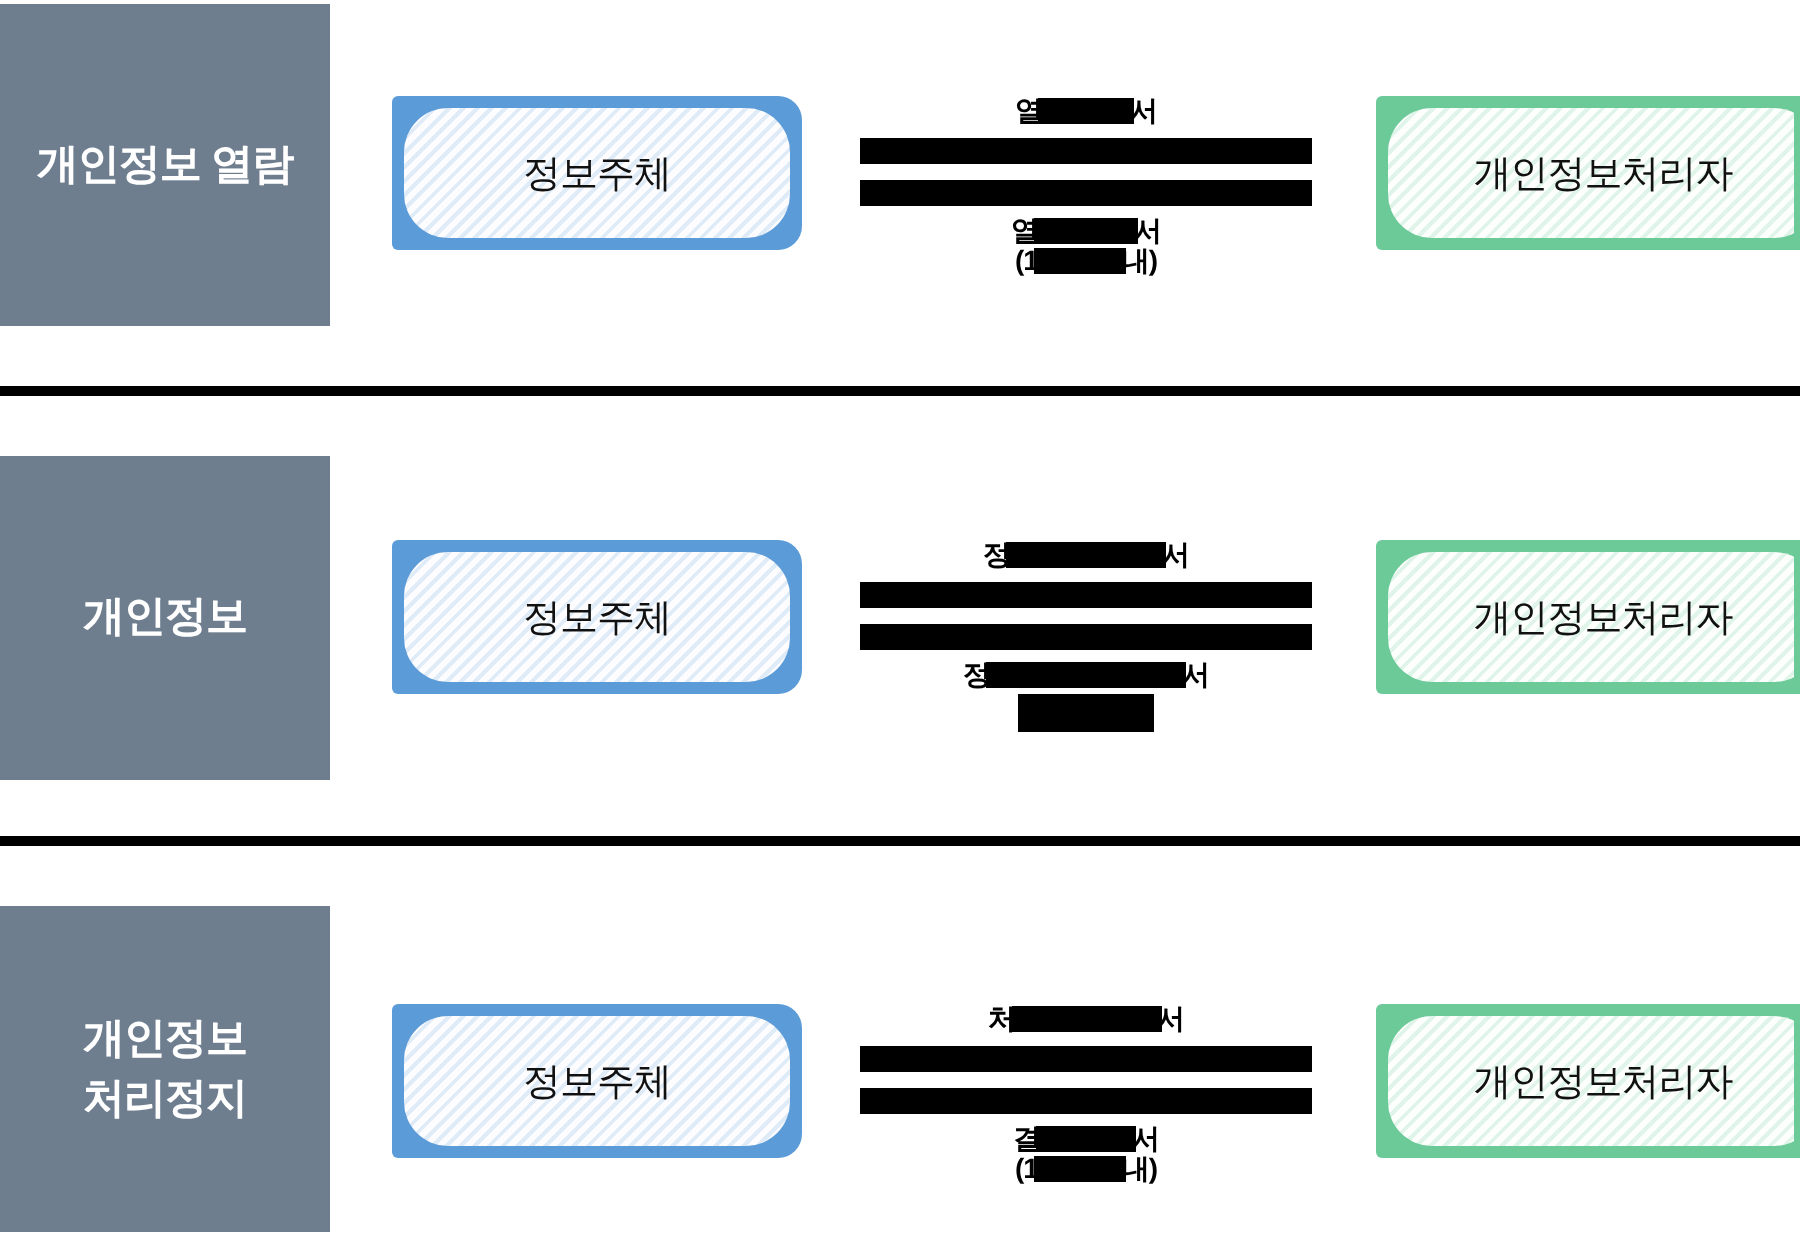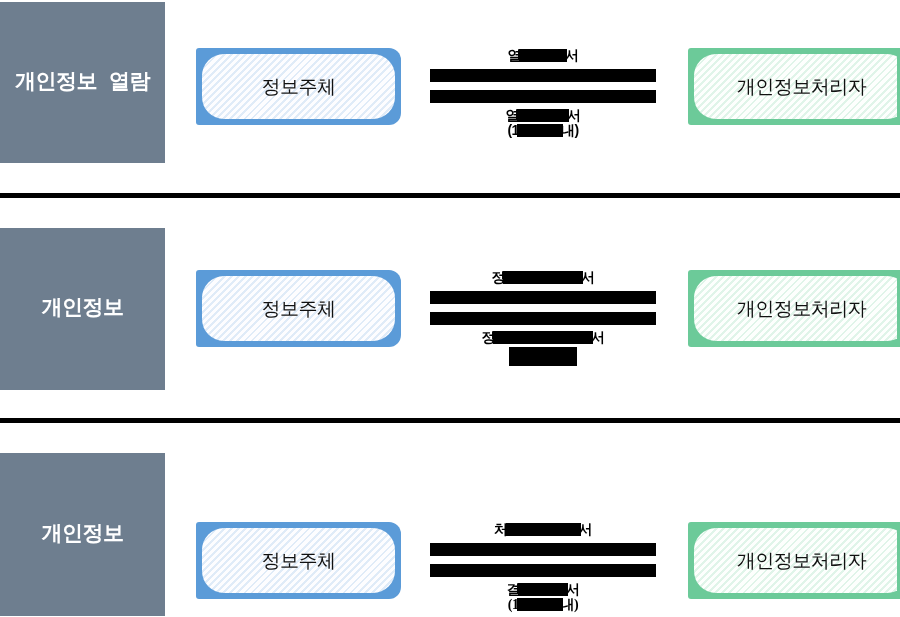--- a/index.html
+++ b/index.html
@@ -15,21 +15,20 @@
   .divider { position:absolute; left:0; width:900px; height:5px; background:#000; }
   .divider-1 { top:193px; }
   .divider-2 { top:418px; }
 
   
   .row-label {
     position:absolute; left:0; width:165px; background:#6e7e8f; color:#fff;
     display:flex; flex-direction:column; align-items:center; justify-content:center;
     font-size:21px; font-weight:700; line-height:30px; letter-spacing:-0.5px;
     text-align:center;
-    font-family:Liberation Mono, monospace;
   }
   .row-label-1 { top:2px;   height:161px; }
   .row-label-2 { top:228px; height:162px; }
   .row-label-3 { top:453px; height:163px; }
 
   
   .cap {
     position:absolute; height:77px; border-radius:3px 12px 12px 3px; padding:6px;
   }
   .cap-inner {
@@ -42,21 +41,21 @@
     background-color:#fdfdff;
     background-image:repeating-linear-gradient(135deg,
       rgba(91,155,216,0.18) 0 2px, rgba(255,255,255,0) 2px 5px);
   }
   .processor { left:688px; width:227px; background:#6cca99; }
   .processor .cap-inner {
     background-color:#fdfffd;
     background-image:repeating-linear-gradient(135deg,
       rgba(108,202,153,0.20) 0 2px, rgba(255,255,255,0) 2px 5px);
   }
-  .y1 { top:48px; } .y2 { top:270px; } .y3 { top:522px;font-family:Liberation Serif, serif; }
+  .y1 { top:48px; } .y2 { top:270px; } .y3 { top:502px; }
 
   
   .edge-strip { position:absolute; left:897px; width:3px; height:77px; background:#6cca99; }
 
   
   .flow {
     position:absolute; left:415px; width:256px;
     display:flex; flex-direction:column; align-items:center;
   }
   .flow-label {
@@ -124,20 +123,21 @@
 
   <div class="cap processor y2">
     <div class="cap-inner">개인정보처리자</div>
   </div>
   <div class="edge-strip y2"></div>
 
   <div class="divider divider-2"></div>
 
   <div class="row-label row-label-3">
     <span>개인정보</span>
+    <span>처리정지</span>
   </div>
 
   <div class="cap subject y3">
     <div class="cap-inner">정보주체</div>
   </div>
 
   <div class="flow y3">
     <div class="flow-label"><span>처</span><span class="redact rw75"></span><span>서</span></div>
     <div class="bar bar-1"></div>
     <div class="bar bar-2"></div>

